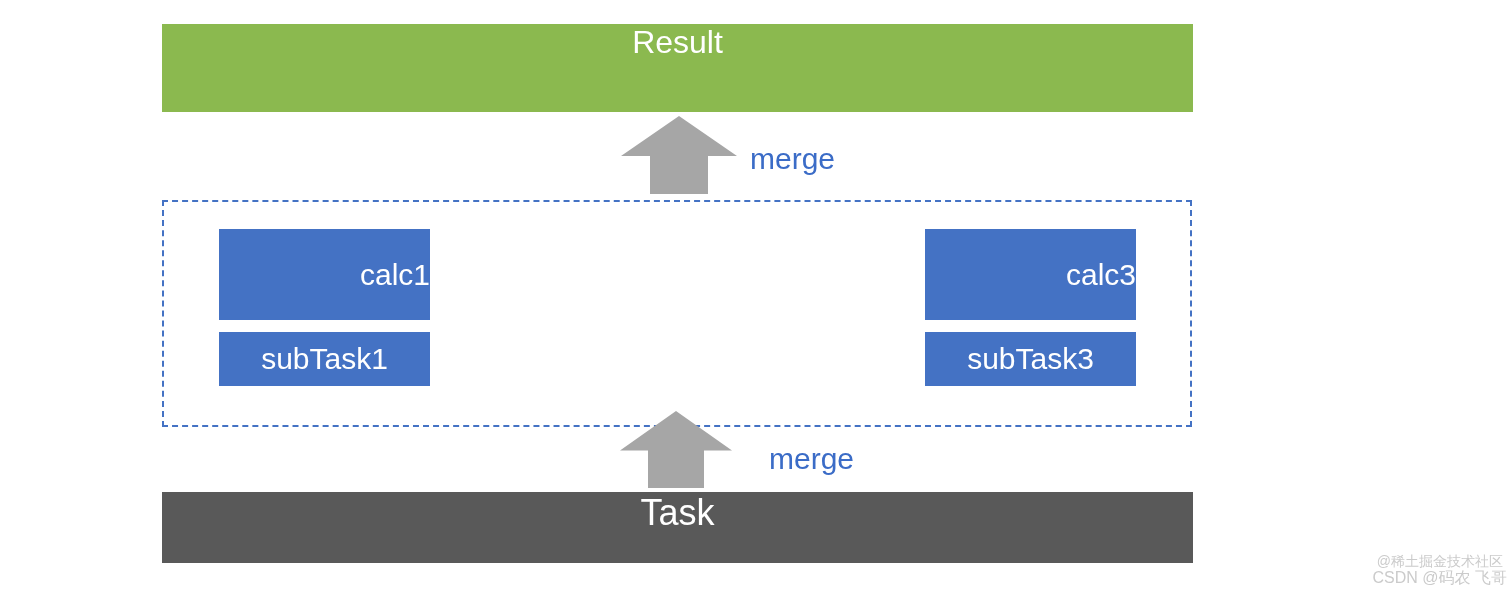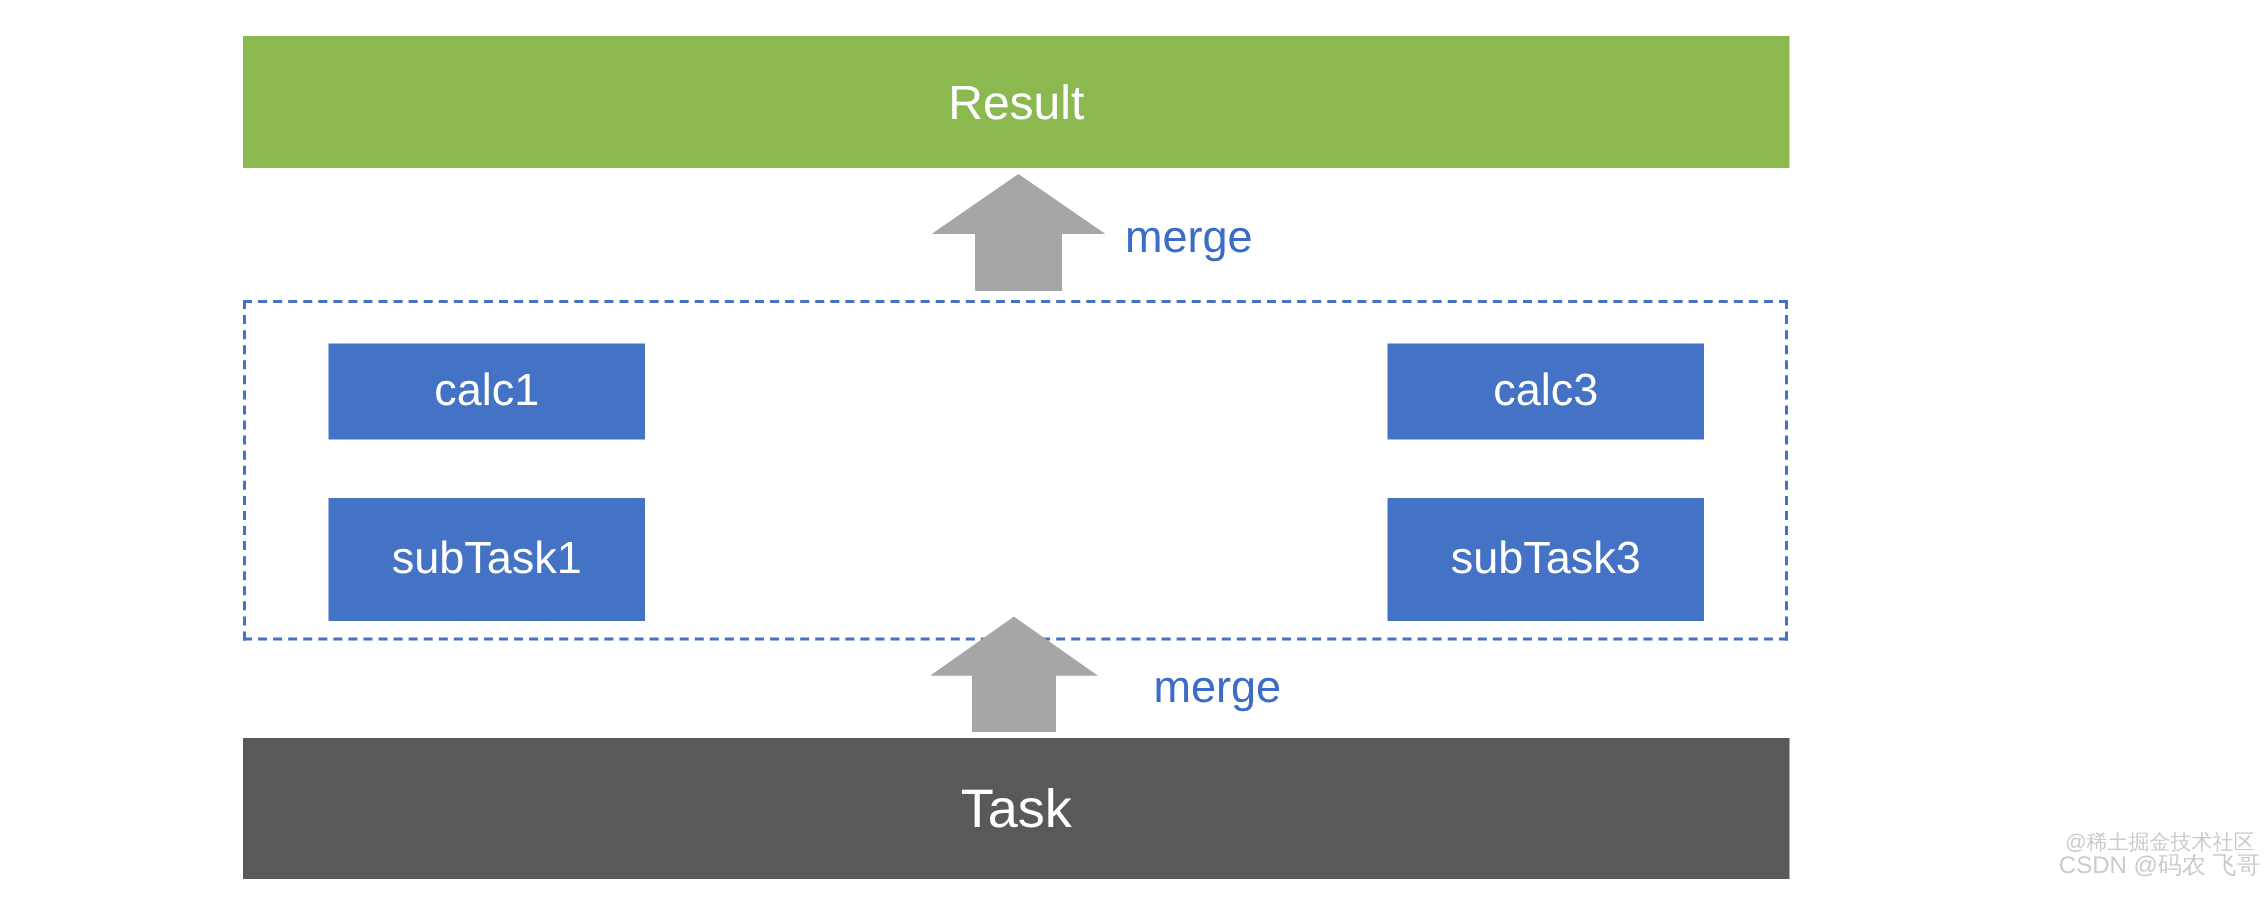--- a/index.html
+++ b/index.html
@@ -11,54 +11,53 @@
   .canvas {
     position: relative;
     width: 1512px;
     height: 599px;
     background: #ffffff;
     overflow: hidden;
   }
   .bar {
     position: absolute;
     display: flex;
-    align-items: center;
     justify-content: center;
     color: #ffffff;
   }
   .result-bar {
     left: 162px; top: 24px;
     width: 1031px; height: 88px;
     background: var(--result-green, #8bb94f);
     font-size: 32px;
   }
   .task-bar {
     left: 162px; top: 492px;
-    width: 1031px; height: 94px;
+    width: 1031px; height: 71px;
     background: var(--task-gray, #595959);
     font-size: 36px;
   }
   .dashed-box {
     position: absolute;
     left: 162px; top: 200px;
     width: 1030px; height: 227px;
     box-sizing: border-box;
     border: 2px dashed var(--dashed-border-blue, #4472c4);
   }
   .node {
     position: absolute;
     display: flex;
     align-items: center;
     justify-content: center;
     background: var(--node-blue, #4472c4);
     color: #ffffff;
     font-size: 30px;
   }
-  .node.row-calc { top: 229px; height: 64px; }
-  .node.row-sub  { top: 332px; height: 82px; }
+  .node.row-calc { top: 229px; height: 91px; justify-content: flex-end; }
+  .node.row-sub  { top: 332px; height: 54px; }
   .col-1 { left: 219px; width: 211px; }
   .col-2 { left: 571px; width: 212px; }
   .col-3 { left: 925px; width: 211px; }
   .arrow {
     position: absolute;
     color: var(--arrow-gray, #a6a6a6);
   }
   .merge-arrow { left: 621px; top: 116px; width: 116px; height: 78px; }
   .split-arrow { left: 620px; top: 411px; width: 112px; height: 77px; z-index: 2; }
   .arrow-label {

